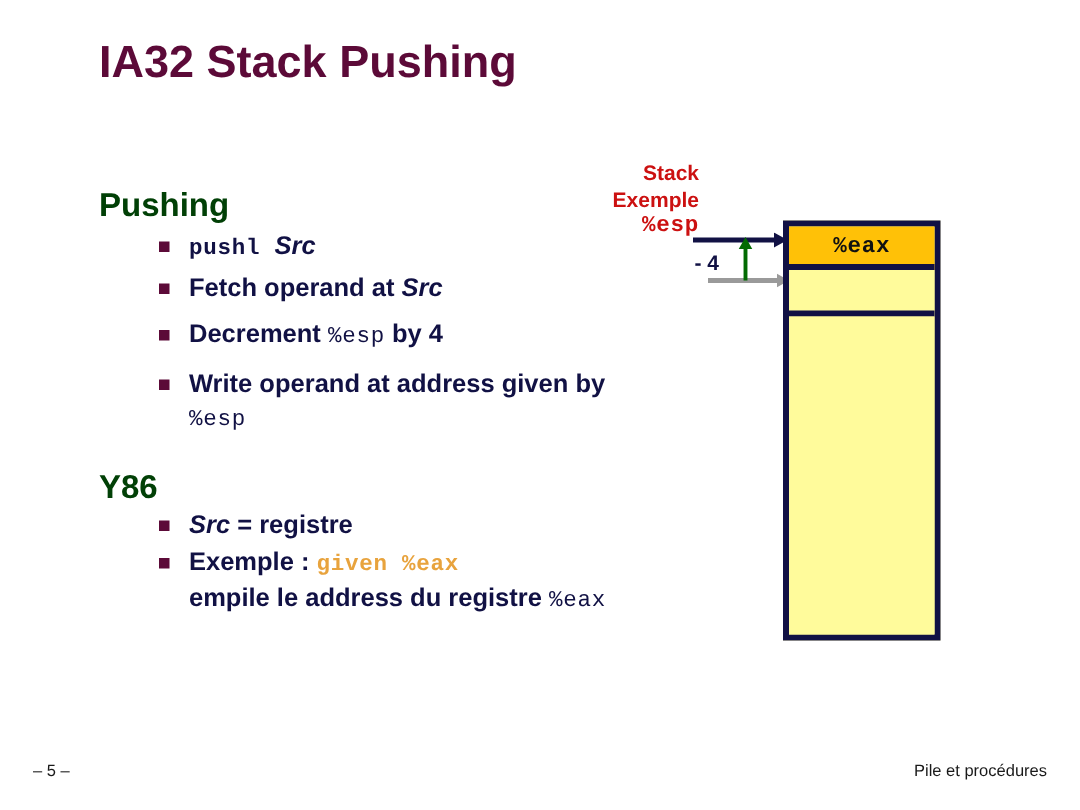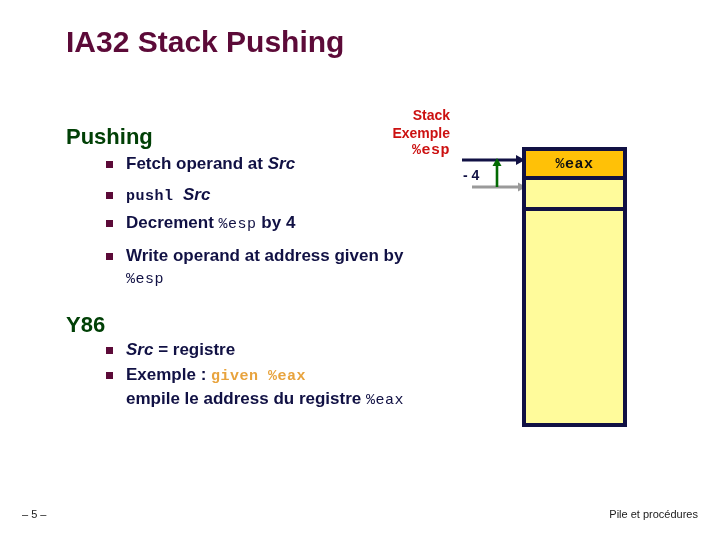--- a/index.html
+++ b/index.html
@@ -90,21 +90,21 @@
   .code-orange {
     color: #E8A33D;
   }
   .code-nav {
     color: #111144;
   }
 
   
   #sp-label {
     position: absolute;
-    left: 336px;
+    left: 352px;
     top: 106px;
     width: 114px;
     text-align: right;
     color: #CC1111;
     font-size: 14px;
     font-weight: bold;
     line-height: 18px;
   }
   #sp-label .esp {
     font-family: "Liberation Mono", "DejaVu Sans Mono", monospace;
@@ -188,28 +188,28 @@
 </style>
 </head>
 <body>
 
 <div id="slide-title">IA32 Stack Pushing</div>
 
 <div class="section-head" id="head-pushing">Pushing</div>
 
 <ul class="bullet-list" id="list-pushing">
 
+  <li class="bullet-item tight">
+    <span class="bullet-marker"></span>
+    <span class="mono code-nav">pushl</span><span>&nbsp;&nbsp;</span><span class="ital">Src</span>
+  </li>
+
   <li class="bullet-item">
     <span class="bullet-marker"></span>
     <span>Fetch operand at </span><span class="ital">Src</span>
-  </li>
-
-  <li class="bullet-item tight">
-    <span class="bullet-marker"></span>
-    <span class="mono code-nav">pushl</span><span>&nbsp;&nbsp;</span><span class="ital">Src</span>
   </li>
 
   <li class="bullet-item">
     <span class="bullet-marker"></span>
     <span>Decrement </span><span class="mono-light code-nav">%esp</span><span> by 4</span>
   </li>
 
   <li class="bullet-item">
     <span class="bullet-marker"></span>
     <span>Write operand at address given by </span><span class="mono-light code-nav">%esp</span>

